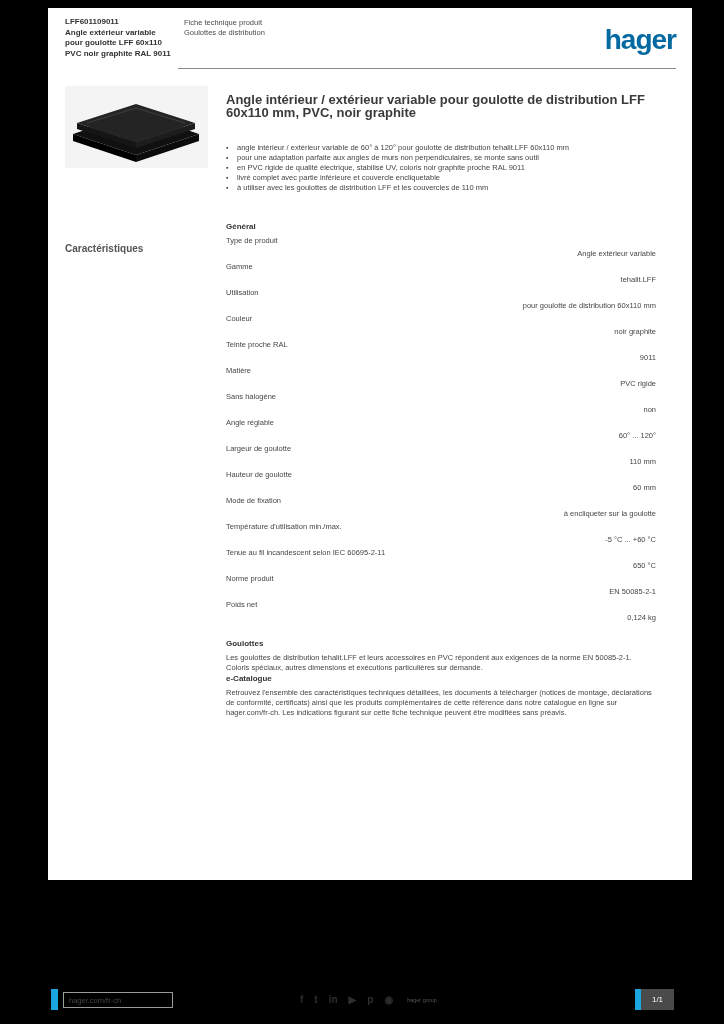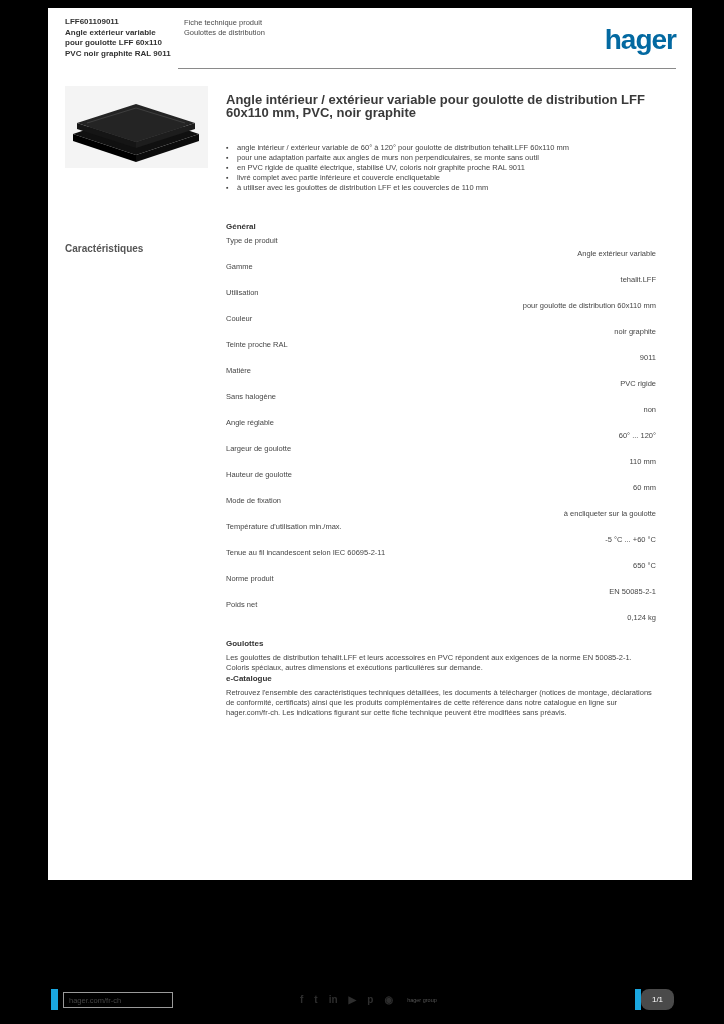--- a/index.html
+++ b/index.html
@@ -68,21 +68,21 @@
     border:1px solid #9a9a9a; font-size:7.5px; color:#444;
     display:flex; align-items:center; padding-left:5px; box-sizing:content-box;
   }
   .social { position:absolute; left:252px; top:985px; display:flex; gap:11px; align-items:center; }
   .social-icon { font-size:10px; font-weight:bold; color:#2e2e2e; line-height:13px; cursor:pointer; }
   .social-caption { font-size:5.5px; color:#555; margin-left:3px; }
   .page-accent { position:absolute; left:587px; top:981px; width:6px; height:21px; background:#1aa7e0; }
   .page-box {
     position:absolute; left:593px; top:981px; width:33px; height:21px;
     background:#4a4a4a; color:#fff; font-size:8px;
-    display:flex; align-items:center; justify-content:center;border-radius:8px;
+    display:flex; align-items:center; justify-content:center;
   }
 </style>
 </head>
 <body>
 
 <div class="paper">
 
   <div class="header-block">
     <div>LFF601109011</div>
     <div>Angle extérieur variable</div>

